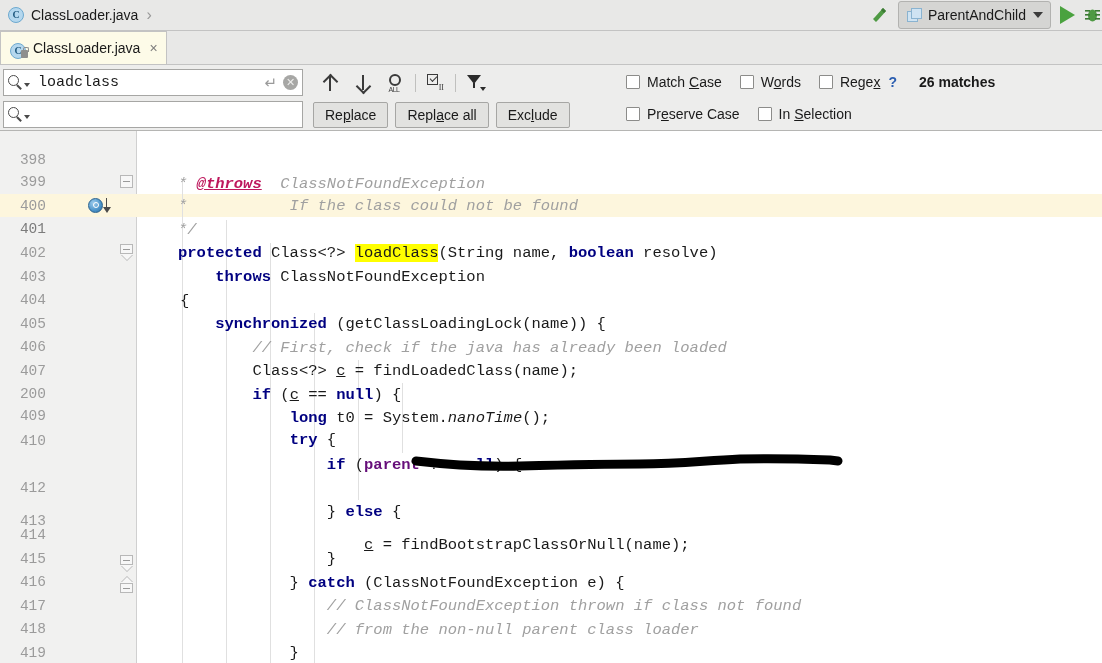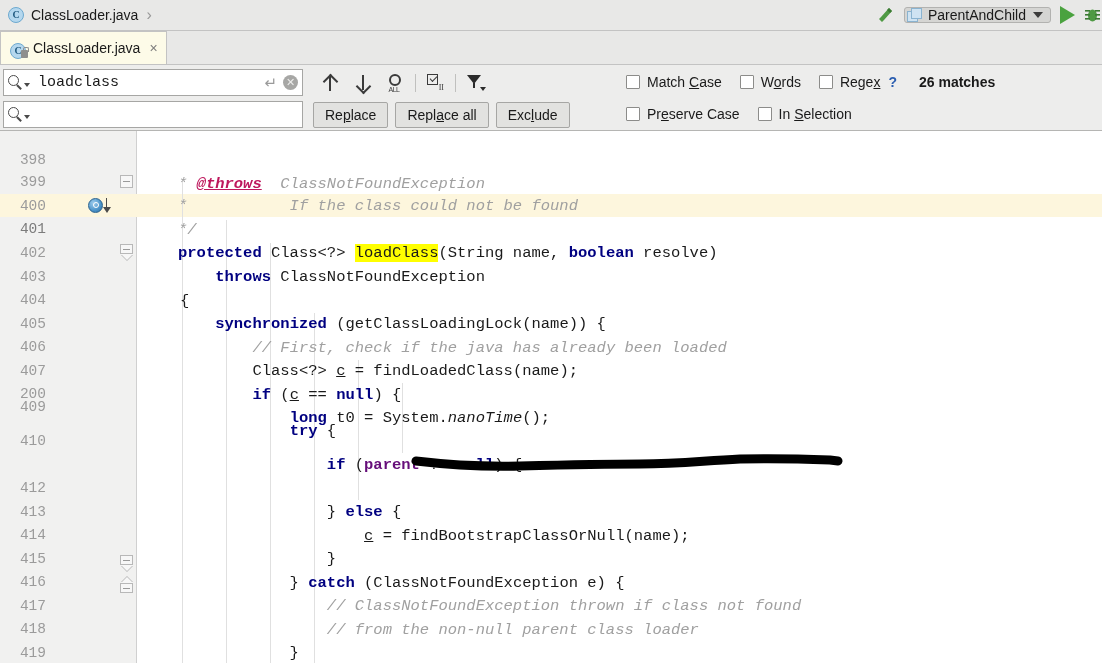--- a/index.html
+++ b/index.html
@@ -33,21 +33,21 @@
   }
 
   .nav-right {
     margin-left:auto; display:flex; align-items:center; height:100%;
     padding-right:2px; gap:9px;
   }
   .build-icon { width:20px; height:20px; position:relative; }
   .run-config {
     display:flex; align-items:center; gap:7px;
     background:#d5d5d3; border:1px solid #b2b2b0; border-radius:3px;
-    height:16px; padding:0 7px 0 2px;
+    height:28px; padding:0 7px 0 8px;
   }
   .run-config-label { font-size:14px; color:#1a1a1a; }
   .rc-module {
     width:14px; height:14px; position:relative; display:inline-block;
   }
   .rc-module:before{
     content:""; position:absolute; left:0; top:3px; width:9px; height:9px;
     background:#cfe3f2; border:1px solid #8ab3d0;
   }
   .rc-module:after{
@@ -509,37 +509,37 @@
     <div class="line" style="top:206px;">
       <span class="lnum">407</span>
       <span class="code">        <span class="kw">if</span> (<span class="und">c</span> == <span class="kw">null</span>) {</span>
     </div>
 
     <div class="line" style="top:229px;">
       <span class="lnum">200</span>
       <span class="code">            <span class="kw">long</span> t0 = System.<span class="sm">nanoTime</span>();</span>
     </div>
 
-    <div class="line" style="top:242px;">
+    <div class="line" style="top:251px;">
       <span class="lnum">409</span>
       <span class="code">            <span class="kw">try</span> {</span>
     </div>
 
     <div class="line" style="top:276px;">
       <span class="lnum">410</span>
       <span class="code">                <span class="kw">if</span> (<span class="fld">parent</span> != <span class="kw">null</span>) {</span>
     </div>
 
 
     <div class="line" style="top:323px;">
       <span class="lnum">412</span>
       <span class="code">                } <span class="kw">else</span> {</span>
     </div>
 
-    <div class="line" style="top:347px;">
+    <div class="line" style="top:356px;">
       <span class="lnum">413</span>
       <span class="code">                    <span class="und">c</span> = findBootstrapClassOrNull(name);</span>
     </div>
 
     <div class="line" style="top:370px;">
       <span class="lnum">414</span>
       <span class="code">                }</span>
     </div>
 
     <div class="line" style="top:394px;">

